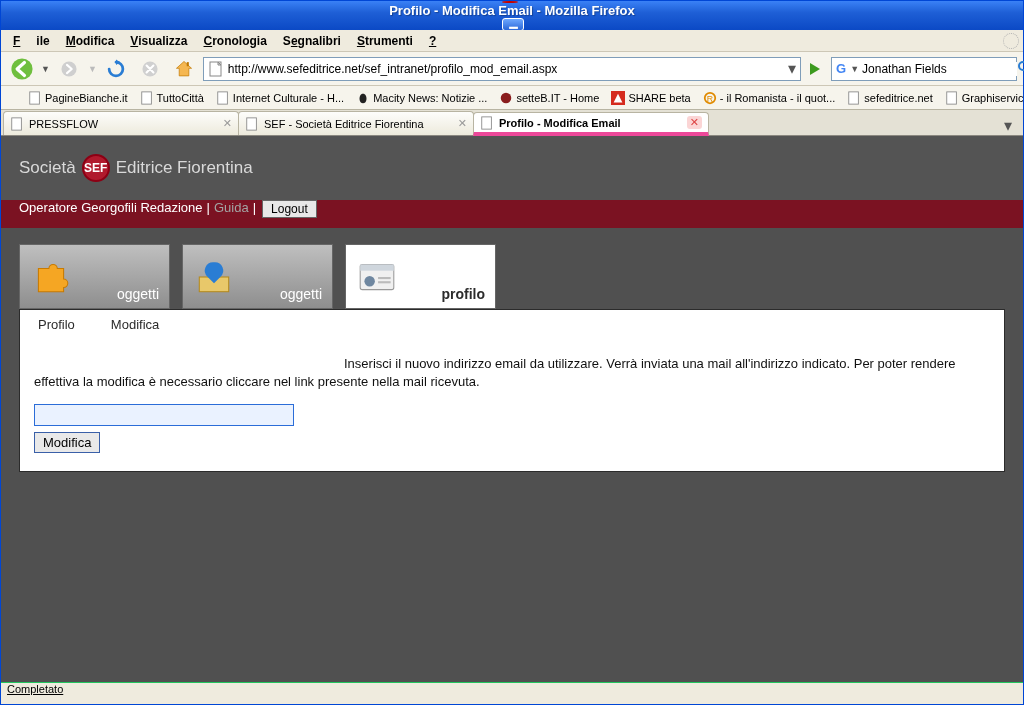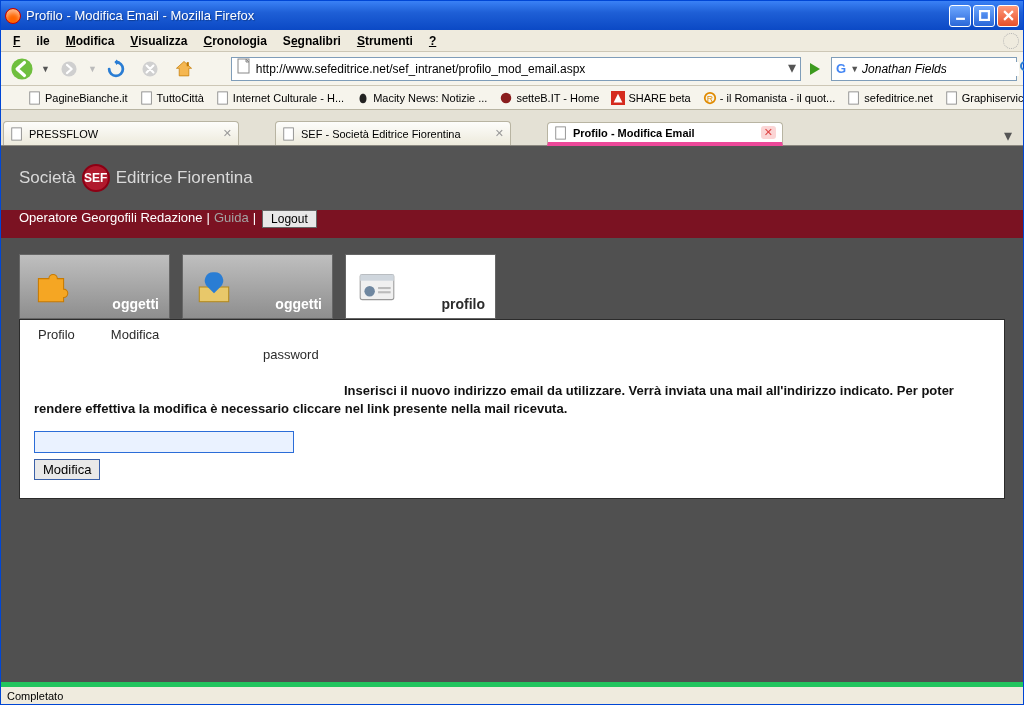--- a/index.html
+++ b/index.html
@@ -1,91 +1,91 @@
 <!DOCTYPE html>
 <html><head>
 <meta charset="utf-8">
 <style>
   *{box-sizing:border-box;margin:0;padding:0;font-family:"Segoe UI",Tahoma,sans-serif;}
   html,body{width:1024px;height:705px;overflow:hidden;background:#ece9d8;}
 
   
   .win{width:1024px;height:705px;border:1px solid #0046d5;display:flex;flex-direction:column;}
-  .titlebar{height:29px;background:linear-gradient(#3a81f6,#1e5fd6 40%,#0b49c5);display:flex;align-items:center;padding:0 4px;color:#fff;font-size:13px;font-weight:normal;text-shadow:1px 1px 1px rgba(0,0,0,.3);} 
+  .titlebar{height:29px;background:linear-gradient(#3a81f6,#1e5fd6 40%,#0b49c5);display:flex;align-items:center;padding:0 4px;color:#fff;font-size:13px;font-weight:bold;text-shadow:1px 1px 1px rgba(0,0,0,.3);flex-direction:column;} 
   .titlebar .ff-icon{width:16px;height:16px;background:#f60;border-radius:50%;margin-right:5px;border:1px solid #c40000;box-shadow:inset 0 4px 4px rgba(255,255,255,.5);}
   .titlebar .spacer{flex:1;}
   .winbtn{width:22px;height:22px;margin-left:2px;border:1px solid #fff;border-radius:3px;background:linear-gradient(#6ea8ff,#2a67d8);display:flex;align-items:center;justify-content:center;font-size:11px;color:#fff;}
   .winbtn.close{background:linear-gradient(#ff9a7a,#e7502a);border-color:#fff;}
   .winbtn svg{width:11px;height:11px;display:block;}
 
   
   .menubar{height:22px;background:#efebde;border-bottom:1px solid #cdc7b6;display:flex;align-items:center;padding:0 4px;font-size:12px;color:#000;}
   .menubar span{padding:2px 8px;cursor:default;font-weight:bold;}
   .menubar span u{text-decoration:underline;}
   .throbber{margin-left:auto;width:16px;height:16px;border:1px dotted #b0b0b0;border-radius:50%;}
 
   
   .navbar{height:34px;background:#f6f4ec;border-bottom:1px solid #cdc7b6;display:flex;align-items:center;padding:2px 6px;gap:4px;}
   .navbtn{width:30px;height:30px;display:flex;align-items:center;justify-content:center;border-radius:3px;}
   .navbtn svg{width:26px;height:26px;}
   .navbtn.small svg{width:22px;height:22px;}
-  .urlwrap{flex:1;display:flex;height:24px;background:#fff;border:1px solid #7f9db9;margin-left:28px;}
+  .urlwrap{flex:1;display:flex;align-items:center;height:24px;background:#fff;border:1px solid #7f9db9;}
   .urlwrap .page-icon{width:16px;height:16px;margin:0 4px;}
   .urlwrap input{flex:1;border:none;outline:none;font-size:12px;height:100%;}
   .urlwrap .dd{width:16px;text-align:center;color:#555;}
   .gobtn{width:22px;height:22px;display:flex;align-items:center;justify-content:center;}
   .searchwrap{width:186px;height:24px;background:#fff;border:1px solid #7f9db9;display:flex;align-items:center;}
   .searchwrap .g{font-weight:bold;margin:0 4px;font-size:13px;}
   .searchwrap .g span:nth-child(1){color:#4285f4;}
   .searchwrap .g span:nth-child(2){color:#ea4335;}
-  .searchwrap input{flex:1;border:none;outline:none;font-size:12px;font-style:italic;}
+  .searchwrap input{flex:1;border:none;outline:none;font-size:12px;}
   .searchwrap .mag{width:20px;text-align:center;color:#4285f4;}
 
   
   .bmbar{height:24px;background:#f6f4ec;border-bottom:1px solid #b8b4a2;display:flex;align-items:center;padding:0 21px;font-size:11px;color:#000;overflow:hidden;}
   .bm{display:flex;align-items:center;gap:3px;padding:2px 6px;white-space:nowrap;}
   .bm .pi{width:14px;height:14px;}
 
   
-  .tabstrip{height:36px;background:#e4e1d5;border-bottom:1px solid #8b8880;display:flex;align-items:flex-end;padding:0 6px 0 2px;gap:37px;}
+  .tabstrip{height:26px;background:#e4e1d5;border-bottom:1px solid #8b8880;display:flex;align-items:flex-end;padding:0 6px 0 2px;}
   .tab{height:24px;max-width:236px;flex:1;background:linear-gradient(#fdfdfb,#edeadc);border:1px solid #b8b4a2;border-bottom:none;border-radius:4px 4px 0 0;margin-right:-1px;display:flex;align-items:center;padding:0 6px;font-size:11px;gap:5px;position:relative;}
   .tab .pi{width:14px;height:14px;}
   .tab .lbl{flex:1;overflow:hidden;text-overflow:ellipsis;white-space:nowrap;}
   .tab .x{font-size:11px;color:#999;}
   .tab.active{background:#fff;border-bottom:4px solid #ec4899;margin-bottom:-1px;z-index:2;}
   .tab.active .x{color:#d44;background:#fbd5d5;border-radius:3px;padding:0 3px;}
   .tabstrip .drop{margin-left:auto;width:18px;text-align:center;color:#555;}
 
   
   .page{flex:1;overflow:hidden;background:#505050;position:relative;}
   .brandbar{height:64px;background:#545454;display:flex;align-items:center;padding-left:18px;color:#d9d9d9;font-size:17px;}
   .brandbar .logo{width:28px;height:28px;border-radius:50%;background:#b01a2d;margin:0 6px;display:flex;align-items:center;justify-content:center;color:#fff;font-size:12px;font-weight:bold;border:2px solid #8c0014;}
   .maroon{height:28px;background:#7b1222;color:#fff;font-size:13px;display:flex;align-items:flex-start;padding-left:18px;gap:4px;}
   .maroon a{color:#a3a3a3;}
   .maroon button{background:#e8e8e8;border:1px solid #666;font-size:12px;padding:1px 8px;margin-left:2px;}
 
   .cards{display:flex;gap:12px;padding:16px 0 0 18px;}
-  .card{width:151px;height:65px;background:linear-gradient(#bfbfbf,#8e8e8e);border:1px solid #666;display:flex;align-items:flex-end;justify-content:space-between;padding:6px 10px;color:#fff;font-size:14px;font-weight:bold;}
+  .card{width:151px;height:65px;background:linear-gradient(#bfbfbf,#8e8e8e);border:1px solid #666;display:flex;align-items:flex-end;justify-content:space-between;padding:6px 10px;color:#fff;font-size:14px;}
   .card.active{background:#fff;color:#2b2b2b;font-weight:bold;}
   .card .cicon{width:42px;height:42px;align-self:center;}
 
   .panel{margin:0 18px 18px 18px;background:#fff;border:1px solid #2b2b2b;}
   .ptabs{display:flex;font-size:13px;}
   .ptab{padding:7px 18px;color:#2b2b2b;}
   .ptab.sel{background:#2b2b2b;color:#fff;position:relative;}
   .ptab.sel:after{content:"";position:absolute;bottom:-8px;left:50%;margin-left:-8px;border:8px solid transparent;border-top-color:#2b2b2b;}
   .ptab:nth-child(3){display:block;}
   .ptab-sub{padding-left:18px;font-size:13px;color:#2b2b2b;display:block;margin-top:-2px;margin-left:225px;margin-bottom:4px;}
   .body{padding:10px 14px 18px 14px;font-size:13px;color:#111;}
   .body p{margin:6px 0 14px 0;line-height:1.35;}
   .body input[type=text]{width:260px;height:22px;border:1px solid #2b6dd8;background:#eaf2ff;margin-bottom:6px;}
   .body button{border:1px solid #3a60a8;background:#e9e9e9;padding:2px 8px;font-size:13px;}
 
   
-  .status{height:22px;background:#efebde;border-top:5px solid #22c55e;font-size:11px;display:flex;align-items:center;padding:0 6px;color:#000;}
+  .status{height:22px;background:#efebde;border-top:1px solid #22c55e;font-size:11px;display:flex;padding:0 6px;color:#000;text-decoration:underline;}
 
   
   .pi svg, .page-icon svg{display:block;}
 </style>
 </head>
 <body>
 
 <div class="win">
 
   <div class="titlebar">
@@ -340,24 +340,23 @@
         </span>
         <span>profilo</span>
       </div>
     </div>
 
     <div class="panel">
       <div class="ptabs">
         <div class="ptab">Profilo</div>
         <div class="ptab">Modifica</div>
       </div>
-      <span class="ptab-sub">password</span>
 
       <div class="body">
-        <p style="text-indent:310px;font-weight:bold;">Inserisci il nuovo indirizzo email da utilizzare. Verrà inviata una mail all'indirizzo indicato. Per poter rendere effettiva la modifica è necessario cliccare nel link presente nella mail ricevuta.</p>
+        <p style="text-indent:310px;">Inserisci il nuovo indirizzo email da utilizzare. Verrà inviata una mail all'indirizzo indicato. Per poter rendere effettiva la modifica è necessario cliccare nel link presente nella mail ricevuta.</p>
         <input type="text" value="" style="">
         <br>
         <button>Modifica</button>
       </div>
     </div>
   </div>
 
   <div class="status">
     <span>Completato</span>
   </div>

